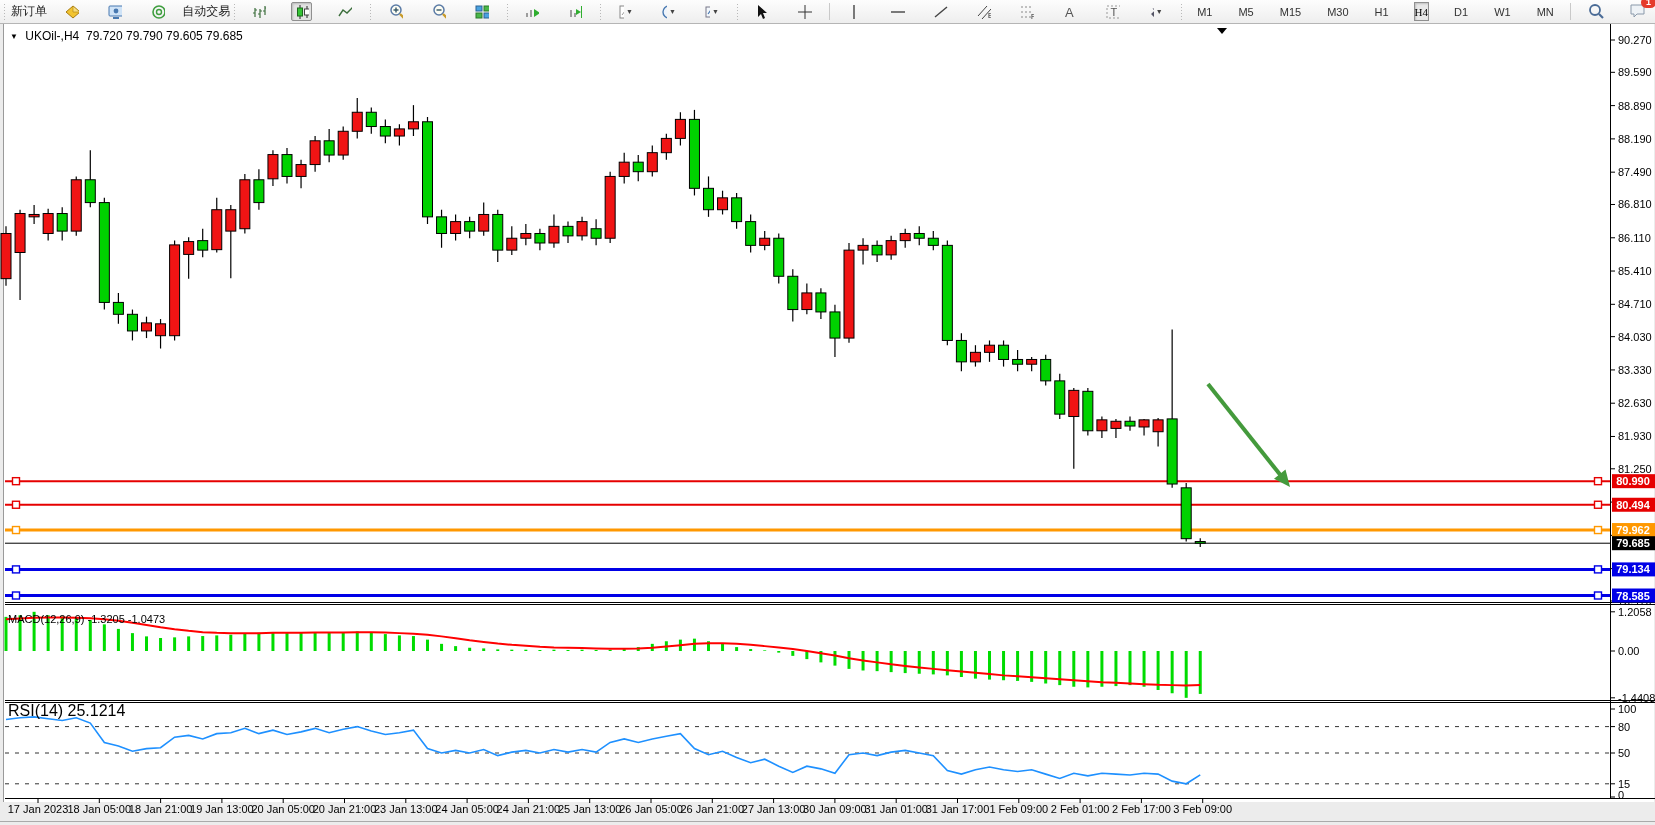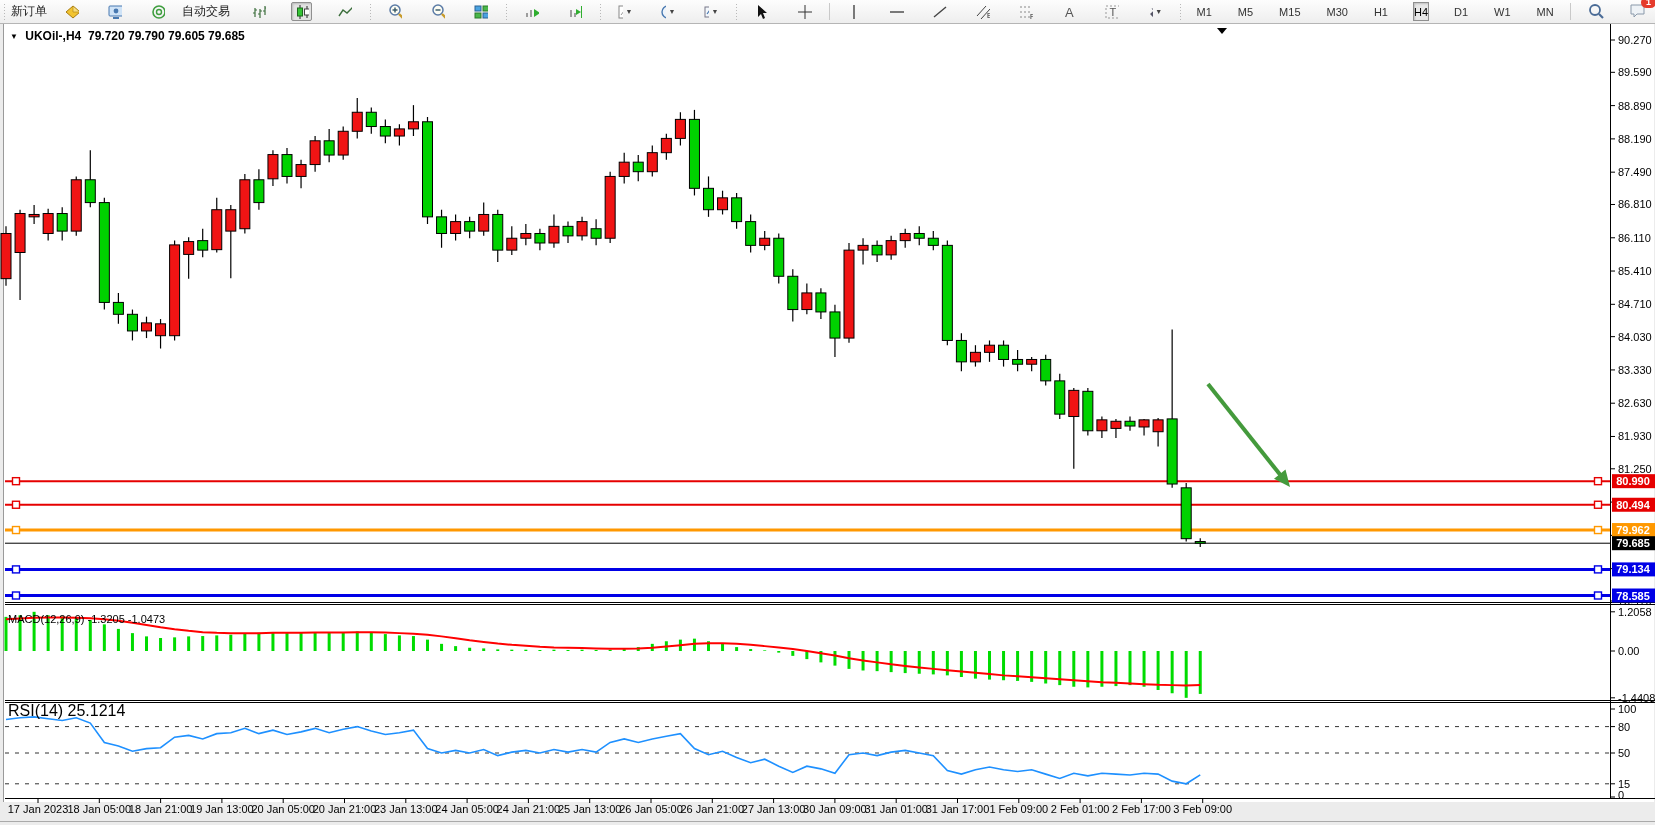--- a/index.html
+++ b/index.html
@@ -12,30 +12,30 @@
     margin:0 11px;border:1px solid transparent;border-radius:2px;padding:0 2px;box-sizing:border-box;}
   .tb-btn.pressed{border:1px solid #8f8f8f;background:#e3e3e3;box-shadow:inset 1px 1px 2px rgba(0,0,0,.18);}
   .tb-text{padding:0 4px;white-space:nowrap;}
   .grip{width:5px;height:16px;margin:0 3px;
     background:repeating-linear-gradient(to bottom,#b9b9b9 0 1px,transparent 1px 3px);
     background-size:2px 100%;background-repeat:repeat-y;background-position:1px 0;}
   .sep{width:1px;height:17px;background:#c9c9c9;margin:0 3px;}
   .caret{font-size:7px;color:#444;margin-left:2px;}
   .tf-btn{width:27px;height:19px;display:flex;align-items:center;justify-content:center;
     font-size:11px;color:#333;margin:12px;border:1px solid transparent;box-sizing:border-box;}
-  .tf-btn.active{border:1px solid #8f8f8f;background:#e8e8e8;box-shadow:inset 1px 1px 2px rgba(0,0,0,.18);color:#000;}
+  .tf-btn.active{border:1px solid #8f8f8f;background:#e8e8e8;box-shadow:inset 1px 1px 2px rgba(0,0,0,.18);color:#000;font-family:Liberation Serif, serif;}
   .tb-right{margin-left:auto;display:flex;align-items:center;padding-right:6px;}
   .badge{position:absolute;top:-5px;right:-7px;background:#e53b2c;color:#fff;border-radius:8px;
     font-size:9px;line-height:11px;min-width:11px;text-align:center;padding:0 2px;font-weight:bold;}
   .chat-wrap{position:relative;margin-left:10px;}
   
   .chart-area{position:absolute;left:0;top:23px;width:1655px;height:802px;}
   #chart-svg{position:absolute;left:0;top:0;}
   .overlay{position:absolute;color:#000;white-space:nowrap;z-index:3;}
-  .title-ov{left:10px;top:6px;font-size:12px;font-weight:bold;}
+  .title-ov{left:10px;top:6px;font-size:12px;}
   .title-ov .tri{font-size:8px;vertical-align:1px;margin-right:4px;color:#000;}
   .macd-ov{left:8px;top:590px;font-size:11px;}
   .rsi-ov{left:8px;top:679px;font-size:16px;}
   svg text{font-family:"Liberation Sans",sans-serif;}
 </style>
 </head>
 <body>
 
 <div class="screen">
 

